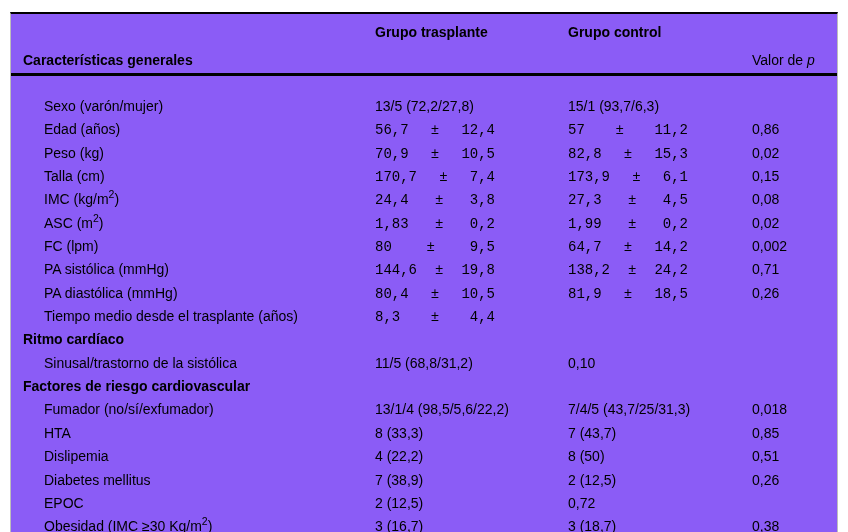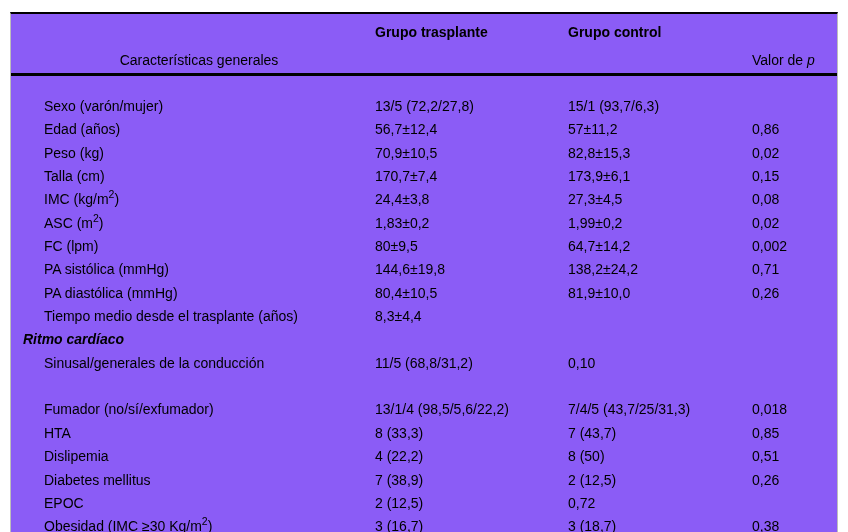--- a/index.html
+++ b/index.html
@@ -22,36 +22,37 @@
     background: #8b5cf6;
   }
   .thead { border-bottom: 3px solid #000; padding: 9px 0 3px 0; }
   .hrow {
     display: grid;
     grid-template-columns: 364px 193px 184px 1fr;
     line-height: 19px;
   }
   .hrow .ghead { font-weight: bold; }
   .hrow2 { margin-top: 9px; }
-  .section-title { font-weight: normal; padding-left: 12px; text-align: center; }
+  .section-title { font-weight: bold; padding-left: 12px; }
   .pheader i { font-style: italic; }
   .tbody { padding: 19px 0 2px 0; }
   .row {
     display: grid;
     grid-template-columns: 364px 193px 184px 1fr;
     height: 23.35px;
     line-height: 23.35px;
     white-space: nowrap;
   }
   .label.item { padding-left: 33px; }
-  .label.section { padding-left: 12px; font-weight: bold; font-style: italic; }
+  .label.section { padding-left: 12px; font-weight: bold; }
   .stat {
     display: inline-flex;
-    justify-content: flex-start;
+    justify-content: space-between;
     width: 120px;
+    font-family: Liberation Mono, monospace;
   }
   sup { font-size: 10.5px; vertical-align: super; line-height: 0; }
 </style>
 </head>
 <body>
 
 <div class="figure">
   <div class="thead">
     <div class="hrow hrow1">
       <div class="cell"></div>
@@ -174,46 +175,47 @@
       <div class="row">
         <div class="cell label item">PA diastólica (mmHg)</div>
         <div class="cell group"><span class="stat">
             <span class="mean">80,4</span>
             <span class="pm">±</span>
             <span class="sd">10,5</span>
           </span></div>
         <div class="cell group"><span class="stat">
             <span class="mean">81,9</span>
             <span class="pm">±</span>
-            <span class="sd">10,0</span>
+            <span class="sd">18,5</span>
           </span></div>
         <div class="cell pcol">0,26</div>
       </div>
       <div class="row">
         <div class="cell label item">Tiempo medio desde el trasplante (años)</div>
         <div class="cell group"><span class="stat">
             <span class="mean">8,3</span>
             <span class="pm">±</span>
             <span class="sd">4,4</span>
           </span></div>
         <div class="cell group"></div>
         <div class="cell pcol"></div>
       </div>
       <div class="row">
         <div class="cell label section">Ritmo cardíaco</div>
         <div class="cell group"></div>
         <div class="cell group"></div>
         <div class="cell pcol"></div>
       </div>
       <div class="row">
-        <div class="cell label item">Sinusal/generales de la conducción</div>
+        <div class="cell label item">Sinusal/trastorno de la sistólica</div>
         <div class="cell group"><span class="plain">11/5 (68,8/31,2)</span></div>
         <div class="cell pcol">0,10</div>
       </div>
       <div class="row">
+        <div class="cell label section">Factores de riesgo cardiovascular</div>
         <div class="cell group"></div>
         <div class="cell group"></div>
         <div class="cell pcol"></div>
       </div>
       <div class="row">
         <div class="cell label item">Fumador (no/sí/exfumador)</div>
         <div class="cell group"><span class="plain">13/1/4 (98,5/5,6/22,2)</span></div>
         <div class="cell group"><span class="plain">7/4/5 (43,7/25/31,3)</span></div>
         <div class="cell pcol">0,018</div>
       </div>

